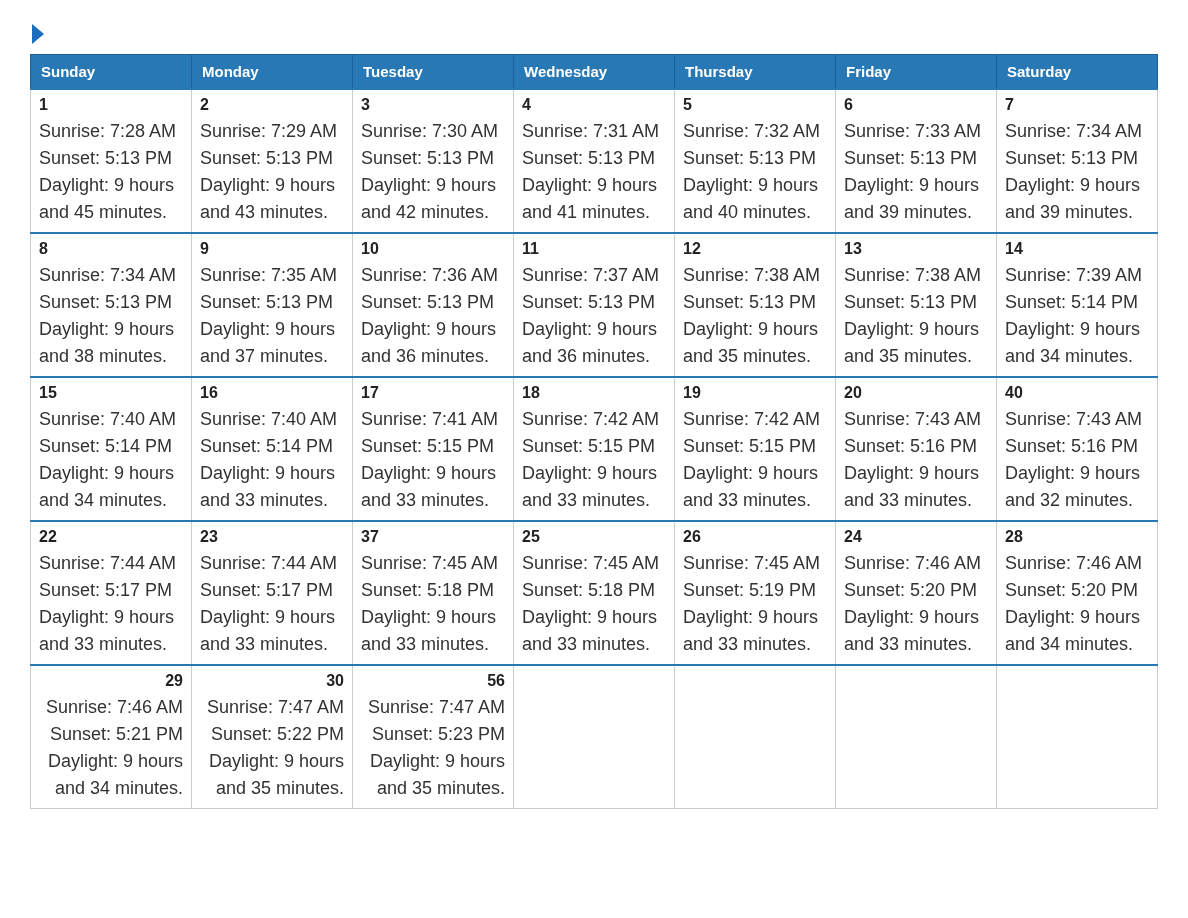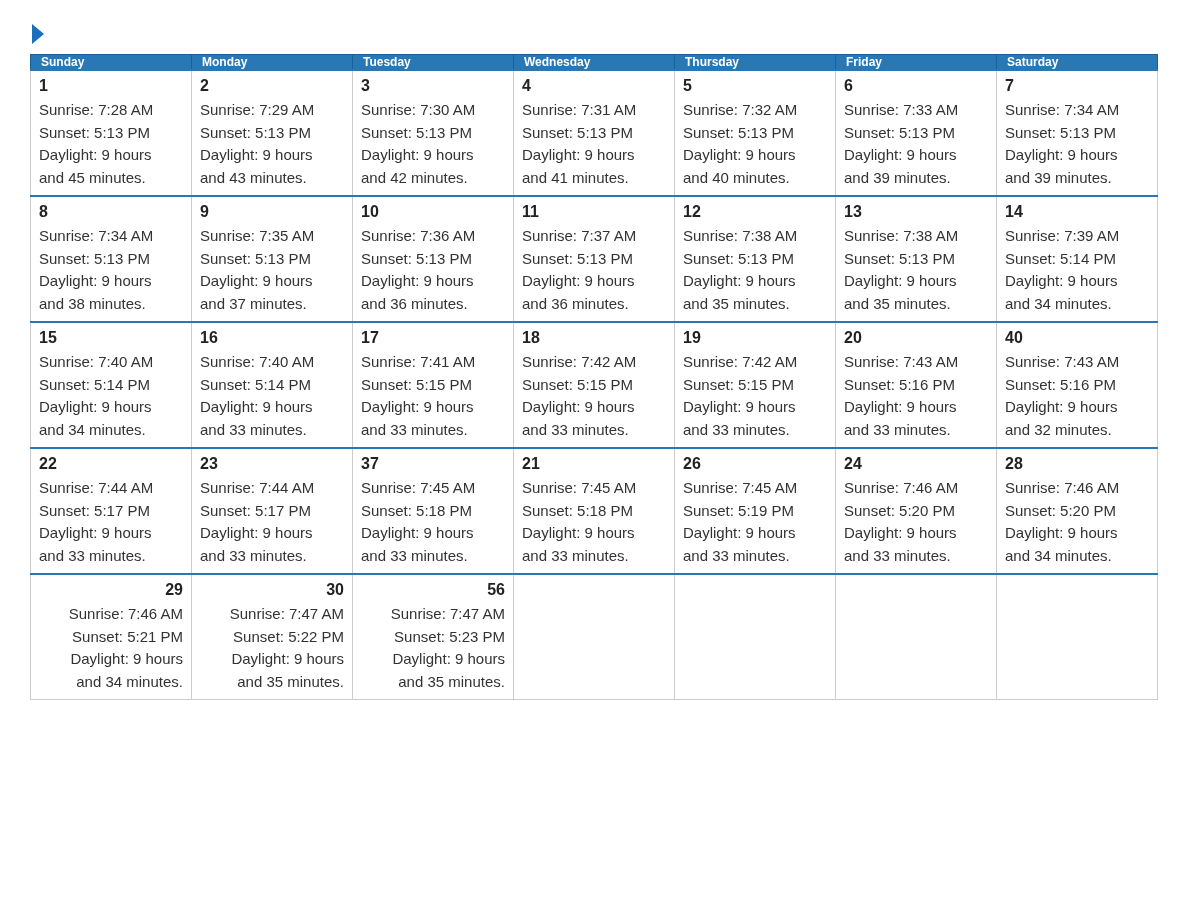--- a/index.html
+++ b/index.html
@@ -59,23 +59,23 @@
       margin-top: 4px;
     }
     .calendar {
       width: 100%;
       border-collapse: collapse;
       border: 1px solid #aaa;
     }
     .calendar th {
       background-color: #2878b5;
       color: #fff;
-      font-size: 12px;
-      font-weight: bold;
-      padding: 0 10px;
+      font-size: 15px;
+      font-weight: bold;
+      padding: 8px 10px;
       text-align: left;
       border: 1px solid #1a6099;
     }
     .calendar td {
       vertical-align: top;
       padding: 6px 8px;
       border: 1px solid #ccc;
       width: 14.28%;
       min-height: 90px;
       font-size: 13px;
@@ -83,21 +83,21 @@
       background: #fff;
     }
     .day-number {
       font-size: 16px;
       font-weight: bold;
       color: #222;
       display: block;
       margin-bottom: 4px;
     }
     .day-info {
-      font-size: 15px;
+      font-size: 18px;
       color: #333;
       line-height: 1.5;
     }
     .calendar tr {
       border-bottom: 2px solid #2878b5;
     }
     .calendar tbody tr:last-child {
       border-bottom: none;
       text-align: right;
     }
@@ -232,21 +232,21 @@
         </td>
         <td>
           <span class="day-number">23</span>
           <div class="day-info">Sunrise: 7:44 AM<br>Sunset: 5:17 PM<br>Daylight: 9 hours<br>and 33 minutes.</div>
         </td>
         <td>
           <span class="day-number">37</span>
           <div class="day-info">Sunrise: 7:45 AM<br>Sunset: 5:18 PM<br>Daylight: 9 hours<br>and 33 minutes.</div>
         </td>
         <td>
-          <span class="day-number">21</span>
+          <span class="day-number">25</span>
           <div class="day-info">Sunrise: 7:45 AM<br>Sunset: 5:18 PM<br>Daylight: 9 hours<br>and 33 minutes.</div>
         </td>
         <td>
           <span class="day-number">26</span>
           <div class="day-info">Sunrise: 7:45 AM<br>Sunset: 5:19 PM<br>Daylight: 9 hours<br>and 33 minutes.</div>
         </td>
         <td>
           <span class="day-number">24</span>
           <div class="day-info">Sunrise: 7:46 AM<br>Sunset: 5:20 PM<br>Daylight: 9 hours<br>and 33 minutes.</div>
         </td>

